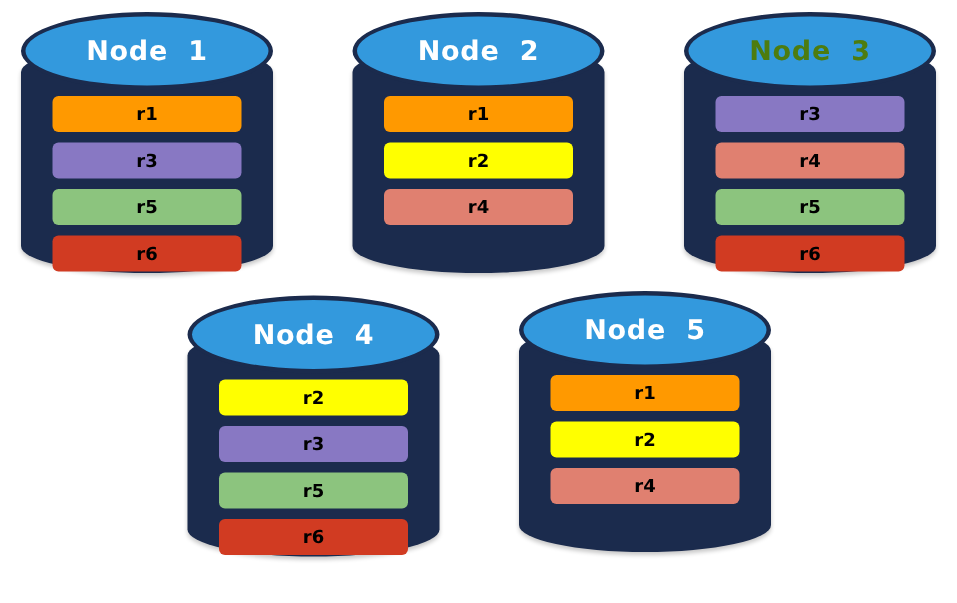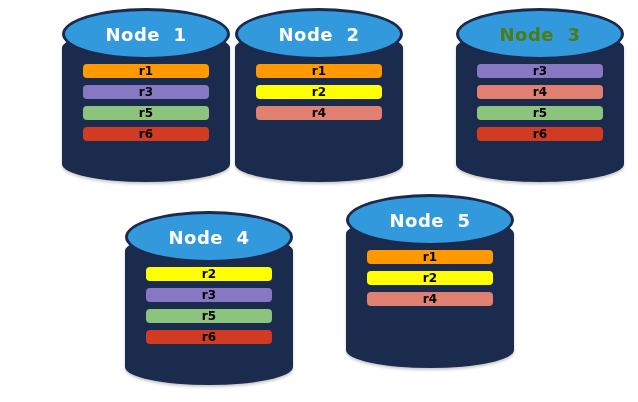--- a/index.html
+++ b/index.html
@@ -70,36 +70,36 @@
     left: 0;
     top: 56px;
     width: 168px;
     display: flex;
     flex-direction: column;
     align-items: center;
     gap: 7px;
   }
   .replica {
     width: 126px;
-    height: 14px;
+    height: 24px;
     border-radius: 4px;
     display: flex;
     align-items: center;
     justify-content: center;
     color: #000000;
     font-size: 12px;
     font-weight: bold;
     box-sizing: border-box;
   }
 </style>
 </head>
 <body style="background: rgb(255, 255, 255);">
 
 <div class="cluster" id="cluster">
-    <div class="node" style="left: 14px; top: 8px; margin-left: 48px;">
+    <div class="node" style="left: 14px; top: 8px;">
       <div class="cyl-body" style="background: rgb(27, 43, 77);"></div>
       <div class="cyl-top" style="background: rgb(51, 153, 221); border-color: rgb(27, 43, 77);"></div>
       <div class="cyl-title" style="color: rgb(255, 255, 255);">Node  1</div>
       <div class="replica-stack">
         <div class="replica" style="background: rgb(255, 153, 0); color: rgb(0, 0, 0);">r1</div>
         <div class="replica" style="background: rgb(136, 120, 195); color: rgb(0, 0, 0);">r3</div>
         <div class="replica" style="background: rgb(140, 196, 126); color: rgb(0, 0, 0);">r5</div>
         <div class="replica" style="background: rgb(209, 59, 34); color: rgb(0, 0, 0);">r6</div>
       </div>
     </div>
@@ -117,21 +117,21 @@
       <div class="cyl-body" style="background: rgb(27, 43, 77);"></div>
       <div class="cyl-top" style="background: rgb(51, 153, 221); border-color: rgb(27, 43, 77);"></div>
       <div class="cyl-title" style="color: #4d7c0f;">Node  3</div>
       <div class="replica-stack">
         <div class="replica" style="background: rgb(136, 120, 195); color: rgb(0, 0, 0);">r3</div>
         <div class="replica" style="background: rgb(224, 128, 112); color: rgb(0, 0, 0);">r4</div>
         <div class="replica" style="background: rgb(140, 196, 126); color: rgb(0, 0, 0);">r5</div>
         <div class="replica" style="background: rgb(209, 59, 34); color: rgb(0, 0, 0);">r6</div>
       </div>
     </div>
-    <div class="node" style="left: 125px; top: 211px; text-decoration: underline;">
+    <div class="node" style="left: 125px; top: 197px; text-decoration: underline;">
       <div class="cyl-body" style="background: rgb(27, 43, 77);"></div>
       <div class="cyl-top" style="background: rgb(51, 153, 221); border-color: rgb(27, 43, 77);"></div>
       <div class="cyl-title" style="color: rgb(255, 255, 255);">Node  4</div>
       <div class="replica-stack">
         <div class="replica" style="background: rgb(255, 255, 0); color: rgb(0, 0, 0);">r2</div>
         <div class="replica" style="background: rgb(136, 120, 195); color: rgb(0, 0, 0);">r3</div>
         <div class="replica" style="background: rgb(140, 196, 126); color: rgb(0, 0, 0);">r5</div>
         <div class="replica" style="background: rgb(209, 59, 34); color: rgb(0, 0, 0);">r6</div>
       </div>
     </div>

